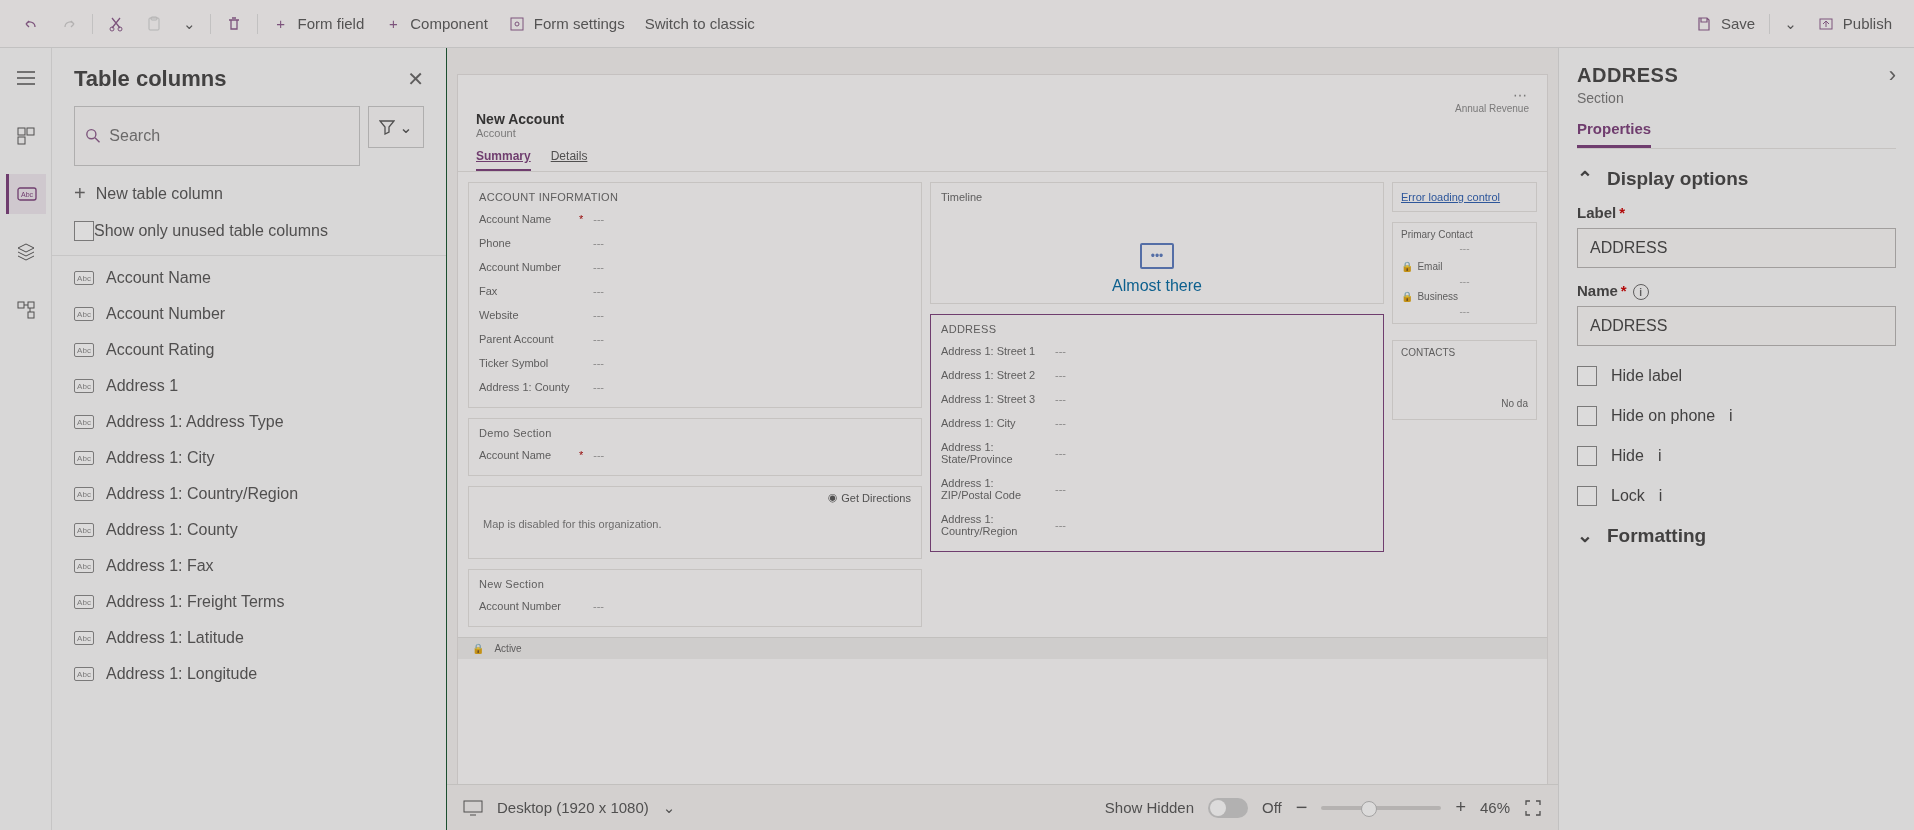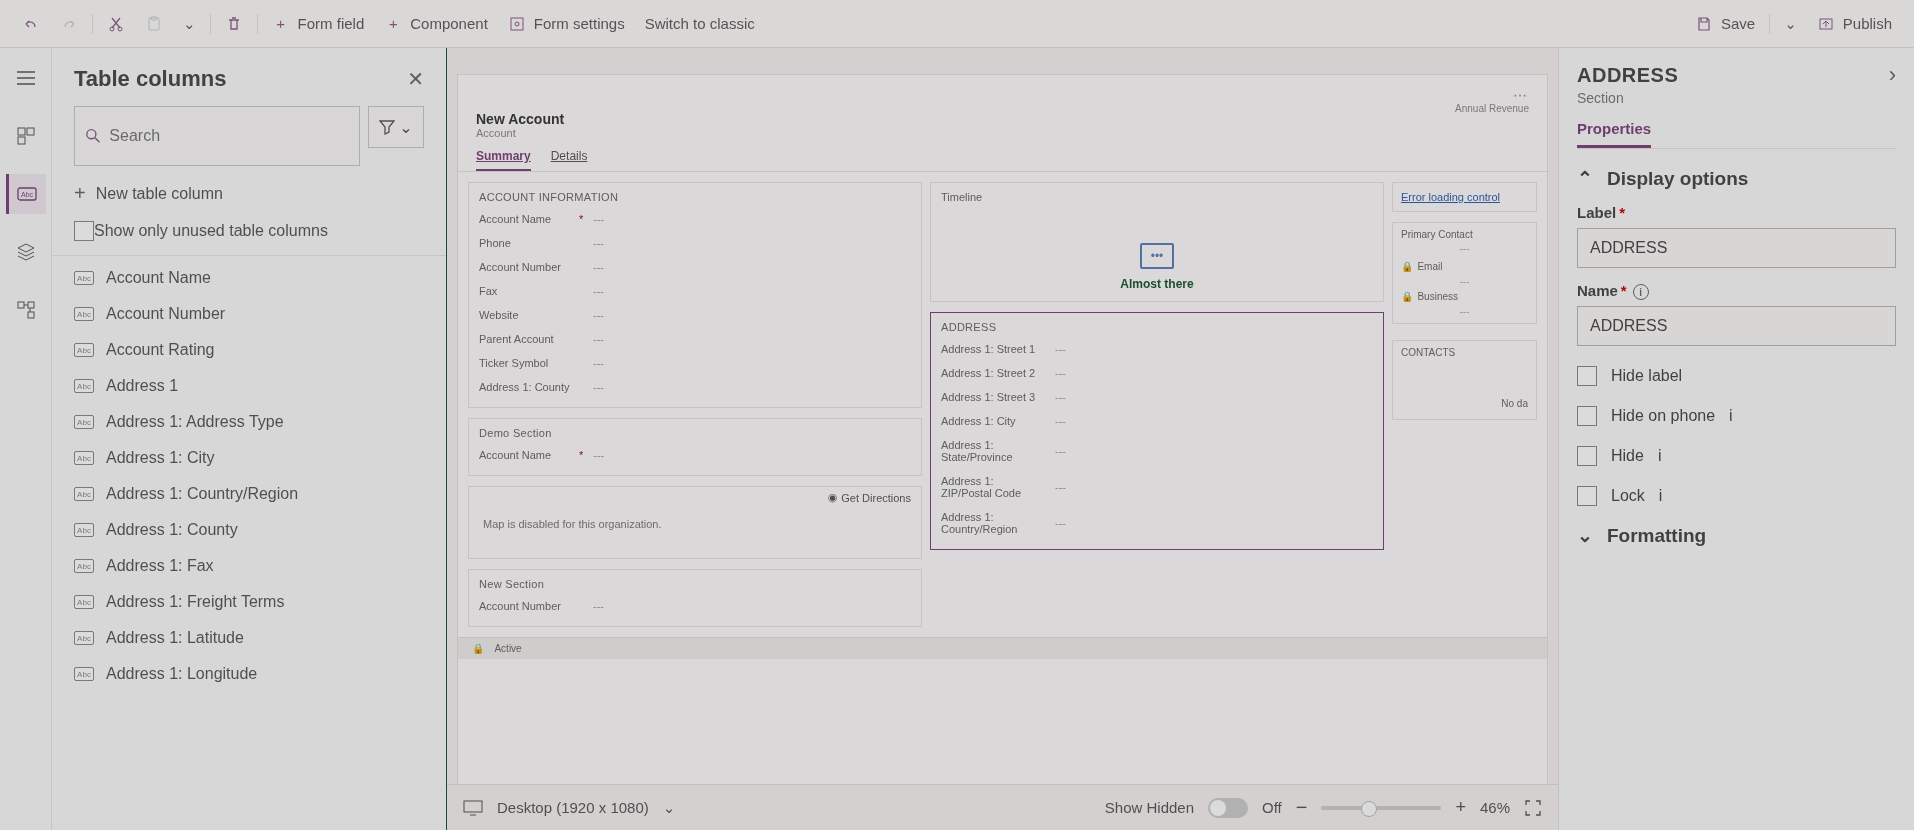--- a/index.html
+++ b/index.html
@@ -387,21 +387,21 @@
                   <span style="width:14px"></span>
                   <span class="val">---</span>
                 </div>
               </div>
           </div>
         </div>
         <div class="col">
           <div class="timeline">
             <div style="text-align:left;font-size:11px;color:#666">Timeline</div>
             <div class="tl-ico"></div>
-            <div style="font-size:12px;color:#14532d;font-weight:700">Almost there</div>
+            <div style="font-size:16px;color:#0369a1;font-weight:400">Almost there</div>
           </div>
           <div class="sec sel">
             <div class="sec-ttl">ADDRESS</div>
             <div id="addr-fields">
                 <div class="fld">
                   <span class="lbl">Address 1: Street 1</span>
                   <span style="width:14px"></span>
                   <span class="val">---</span>
                 </div>
                 <div class="fld">

